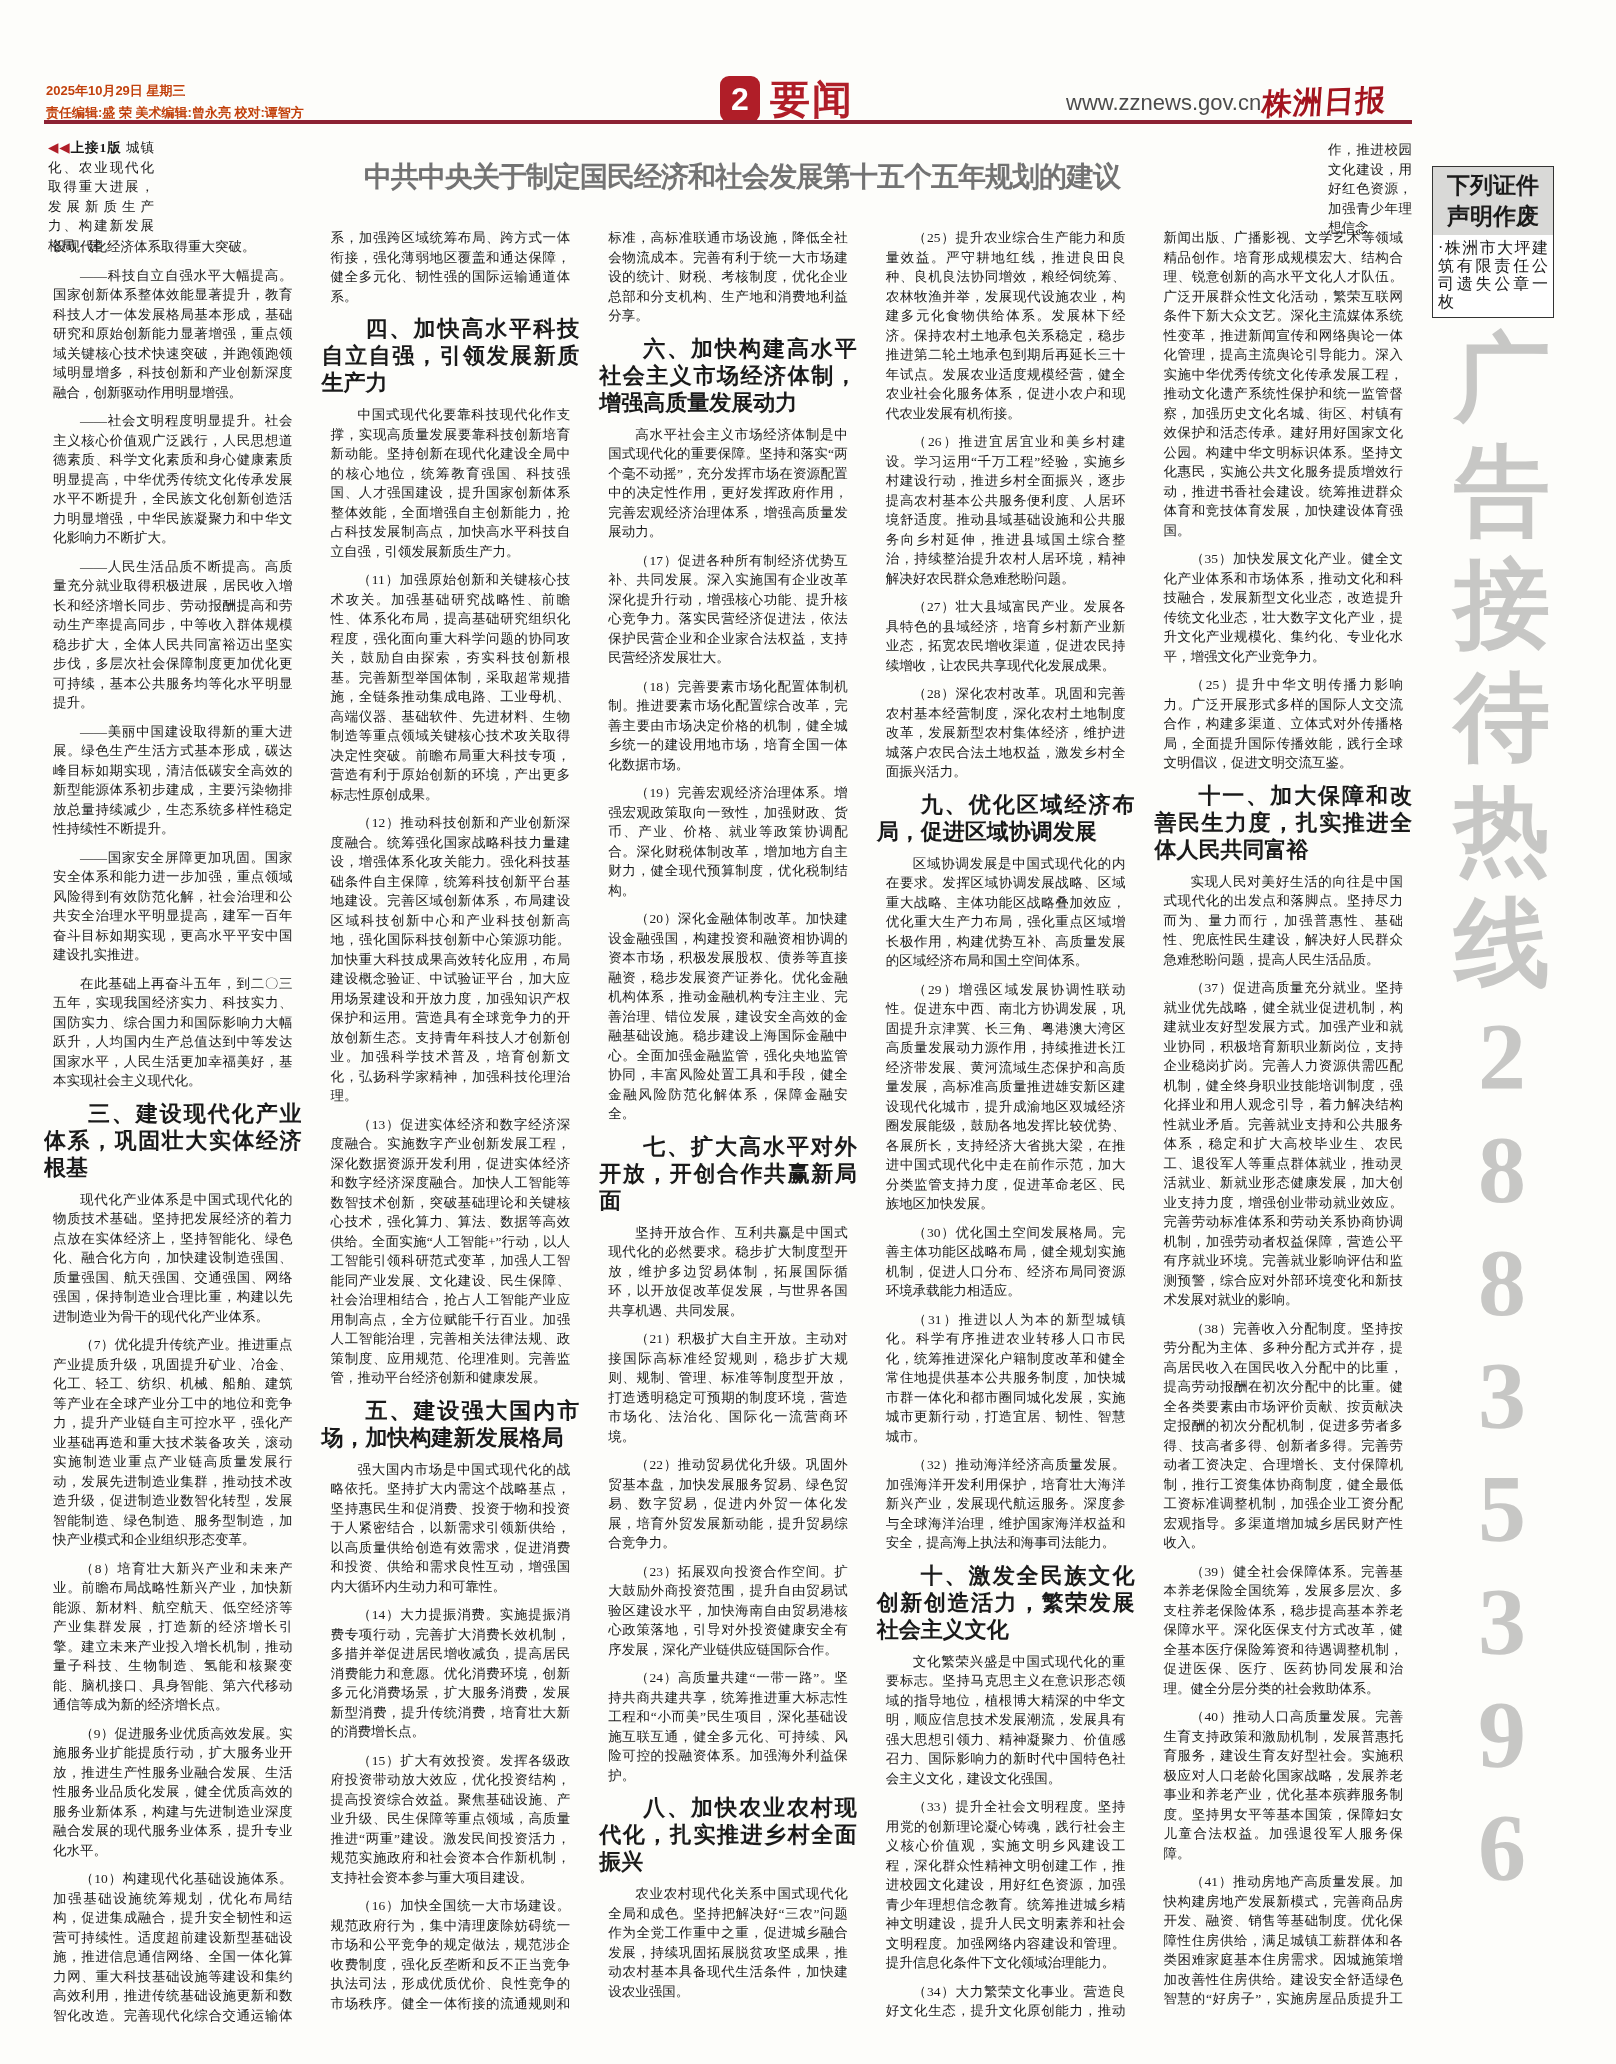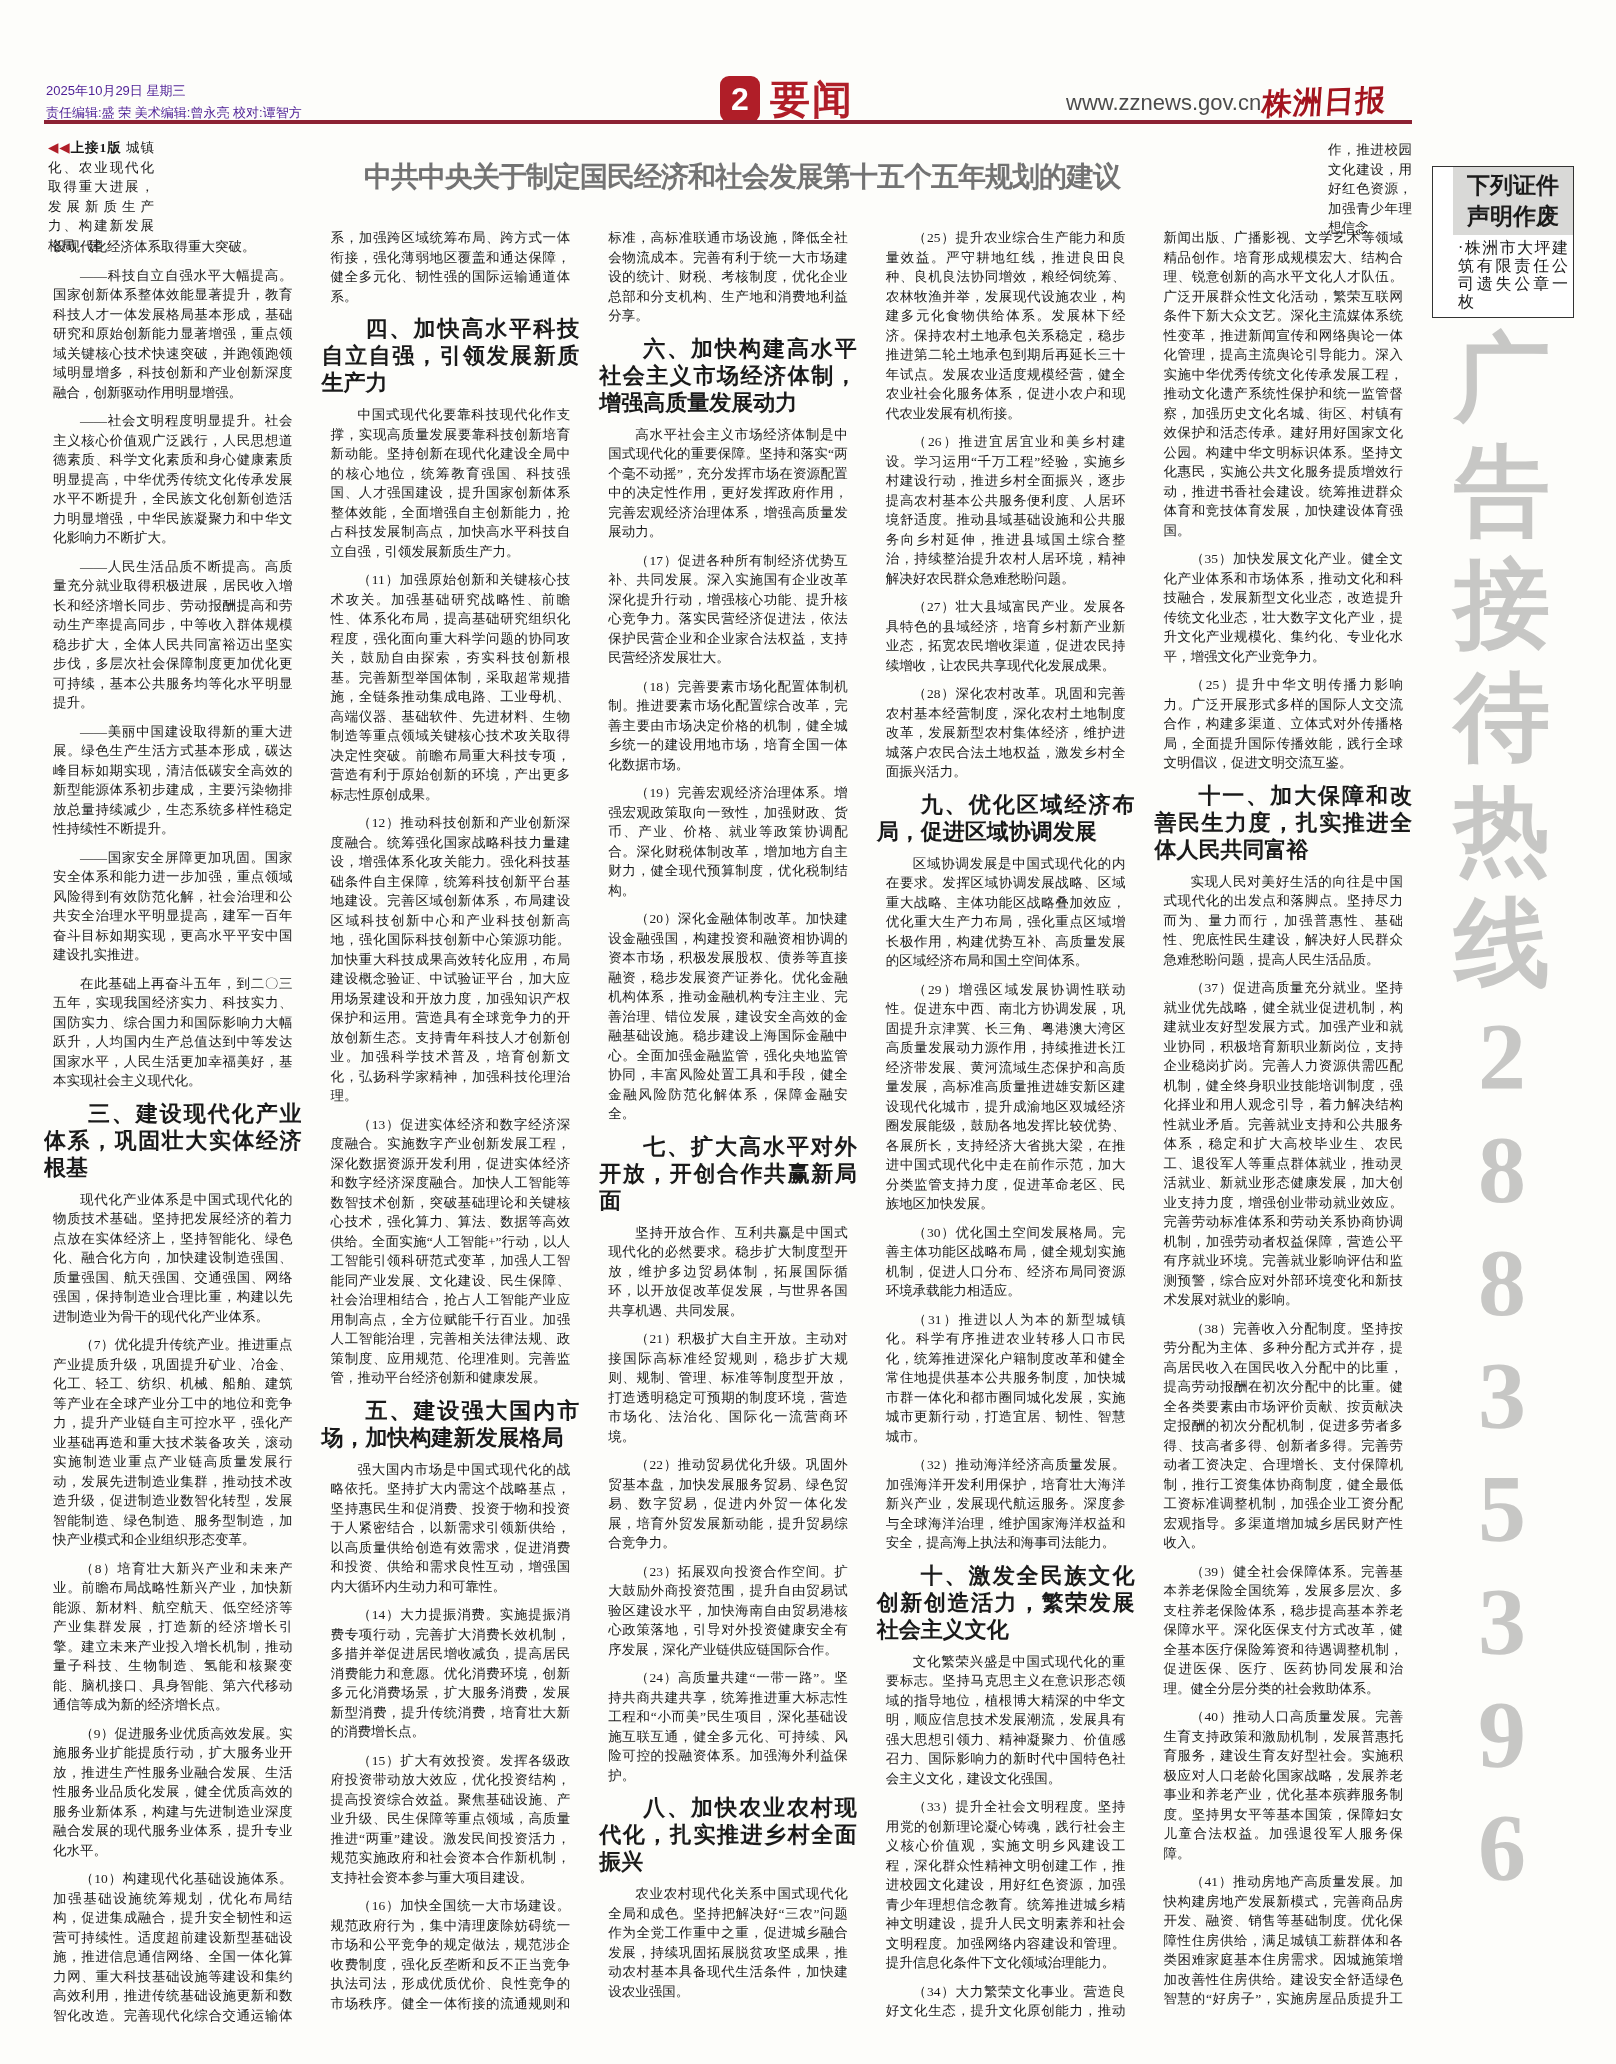--- a/index.html
+++ b/index.html
@@ -1,20 +1,20 @@
 <!DOCTYPE html>
 <html><head>
 <meta charset="utf-8">
 <style>
   html,body{margin:0;padding:0;background:#e8e8e4;}
   .page{position:relative;width:1616px;height:2064px;background:#fdfdfa;overflow:hidden;
         font-family:"Liberation Serif","DejaVu Serif",serif;color:#1a1a1a;}
   
   .hdr-left{position:absolute;left:46px;top:80px;font-family:"Liberation Sans","DejaVu Sans",sans-serif;
-            font-size:13px;line-height:22px;color:#4c1d95;}
+            font-size:13px;line-height:22px;color:#c2410c;font-weight:bold;}
   .page-badge{position:absolute;left:720px;top:76px;width:40px;height:46px;background:var(--accent);
               border-radius:9px;color:#fff;font-family:"Liberation Sans",sans-serif;font-weight:bold;
               font-size:32px;text-align:center;line-height:46px;}
   .page-name{position:absolute;left:770px;top:76px;color:var(--accent);font-weight:bold;
              font-size:40px;line-height:46px;font-family:"Liberation Sans",sans-serif;letter-spacing:2px;}
   .site{position:absolute;left:1066px;top:90px;font-size:22px;color:#4c4c4c;
         font-family:"Liberation Sans",sans-serif;text-align:right;}
   .masthead{position:absolute;left:1262px;top:82px;font-size:30px;color:#a3151f;font-weight:bold;
             transform:skewX(-6deg) rotate(-2deg);letter-spacing:1px;}
   .rule{position:absolute;left:44px;top:120px;width:1368px;height:4px;background:var(--rule);}
@@ -31,21 +31,21 @@
   .article{position:absolute;left:44px;top:228px;width:1368px;height:1800px;overflow:hidden;
            column-count:5;column-gap:20px;column-fill:auto;text-align:justify;
            font-size:13.5px;line-height:19.5px;}
   .article p{margin:9px;text-indent:2em;}
   .article p.noind{text-indent:0;}
   .article h3{font-size:22px;line-height:27px;font-weight:bold;margin:1px 0 7px;text-indent:2em;
               font-family:"Liberation Sans","DejaVu Sans",sans-serif;break-inside:avoid;}
   .jump{float:right;font-weight:bold;font-family:"Liberation Sans",sans-serif;}
   .jump .arr{color:var(--accent);}
   
-  .notice{position:absolute;left:1432px;top:166px;width:120px;border:1px solid #333;background:#fff;padding-left:20px;}
+  .notice{position:absolute;left:1432px;top:166px;width:120px;border:1px solid #333;background:#fff;}
   .notice .ttl{background:#d9d9d7;text-align:center;font-family:"Liberation Sans",sans-serif;
                font-weight:bold;font-size:23px;line-height:31px;padding:3px 0;}
   .notice .bd{font-size:16px;line-height:18px;padding:4px 5px 6px;text-align:justify;}
   .vad{position:absolute;left:1438px;top:322px;width:128px;text-align:center;
        color:var(--adgray);font-weight:bold;font-family:"Liberation Serif",serif;}
   .vad div{font-size:96px;line-height:113px;height:113px;}
 </style>
 </head>
 <body>
 

